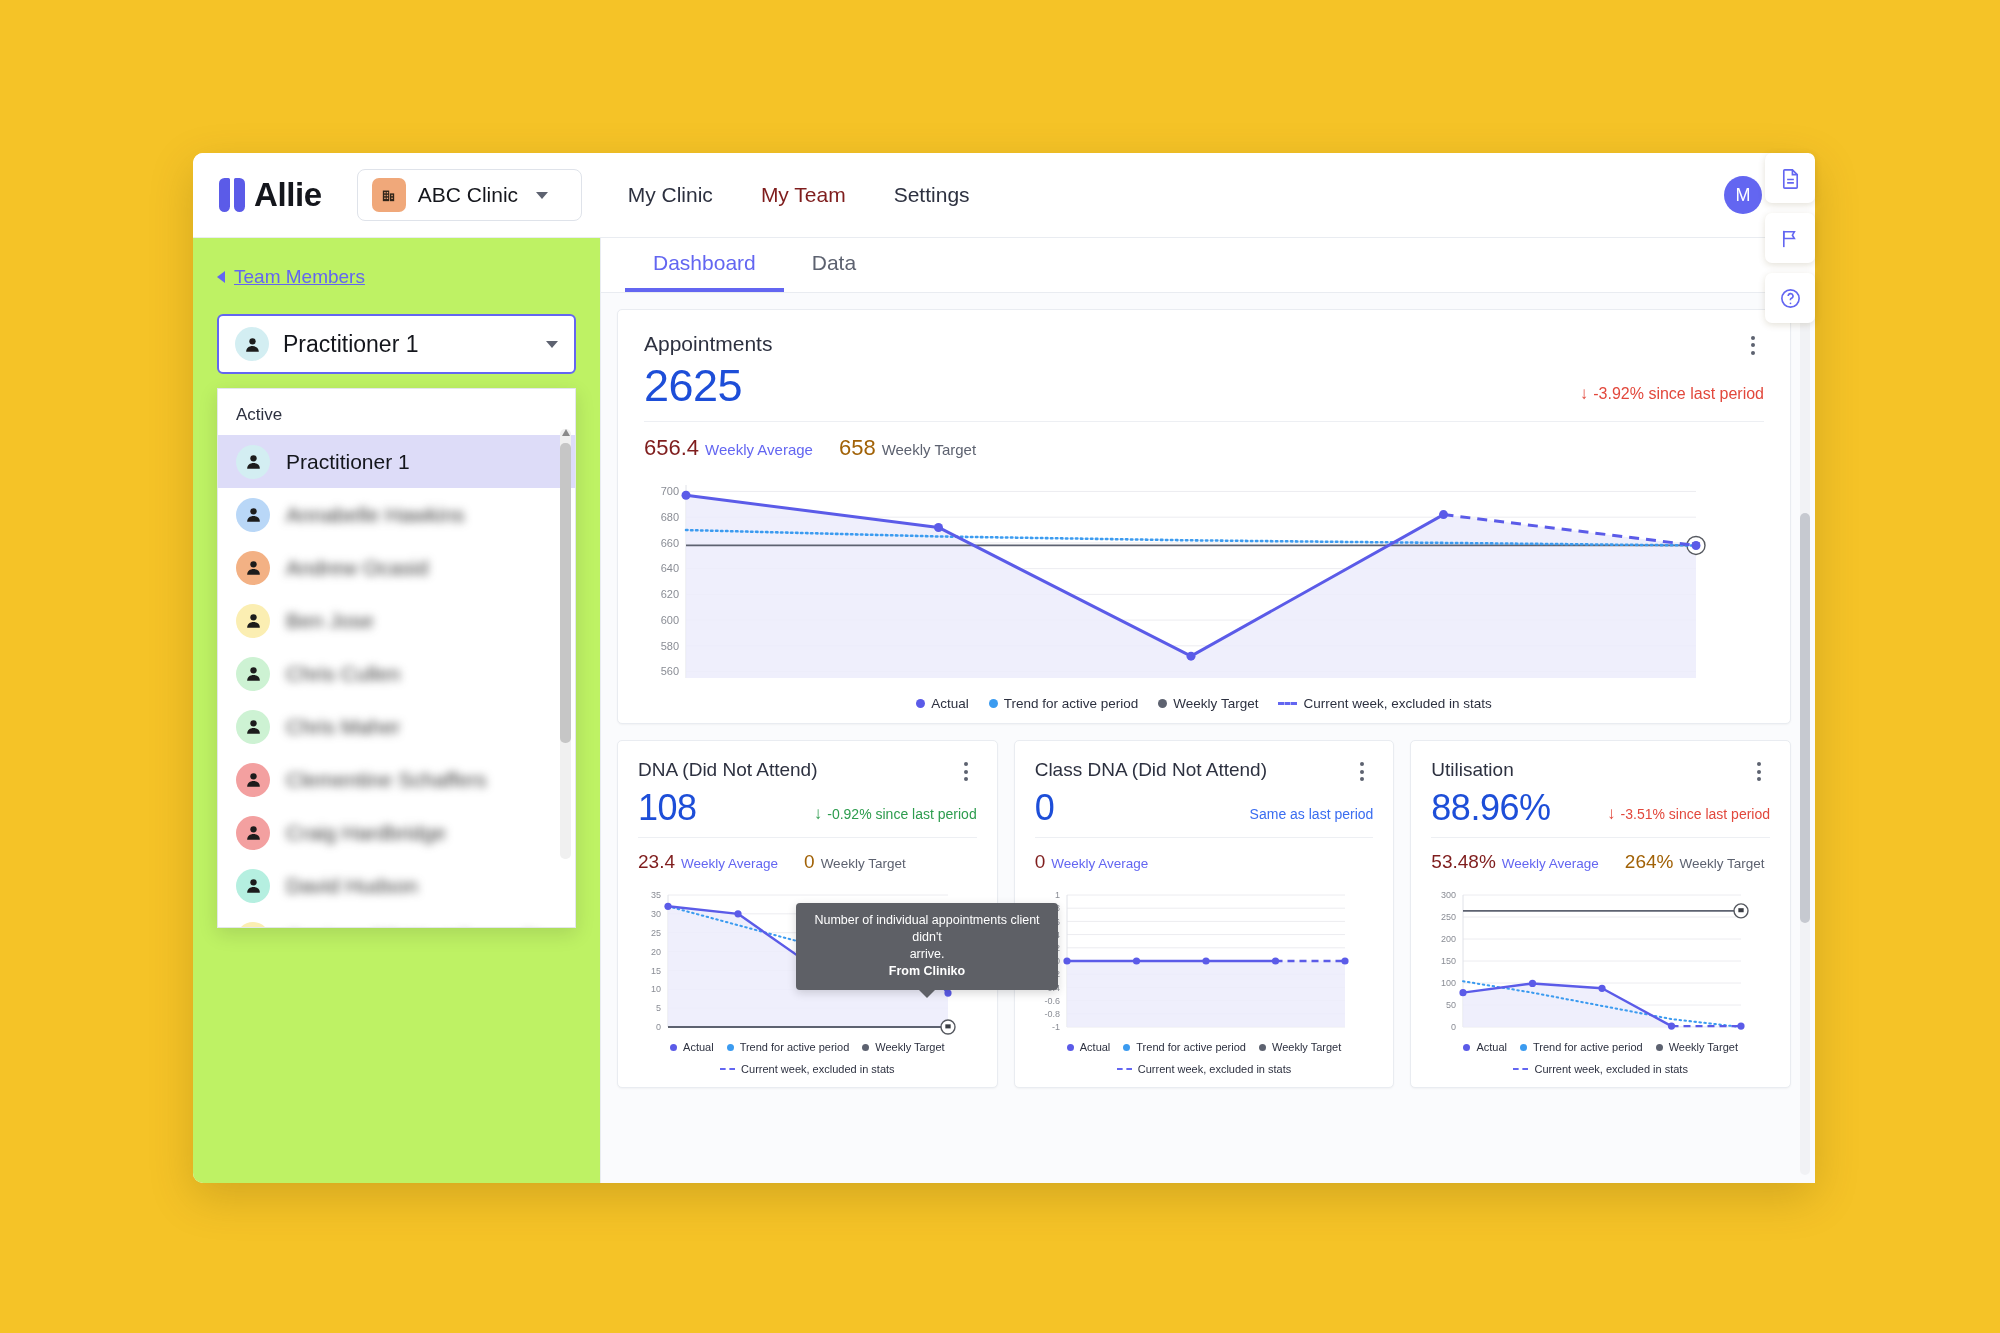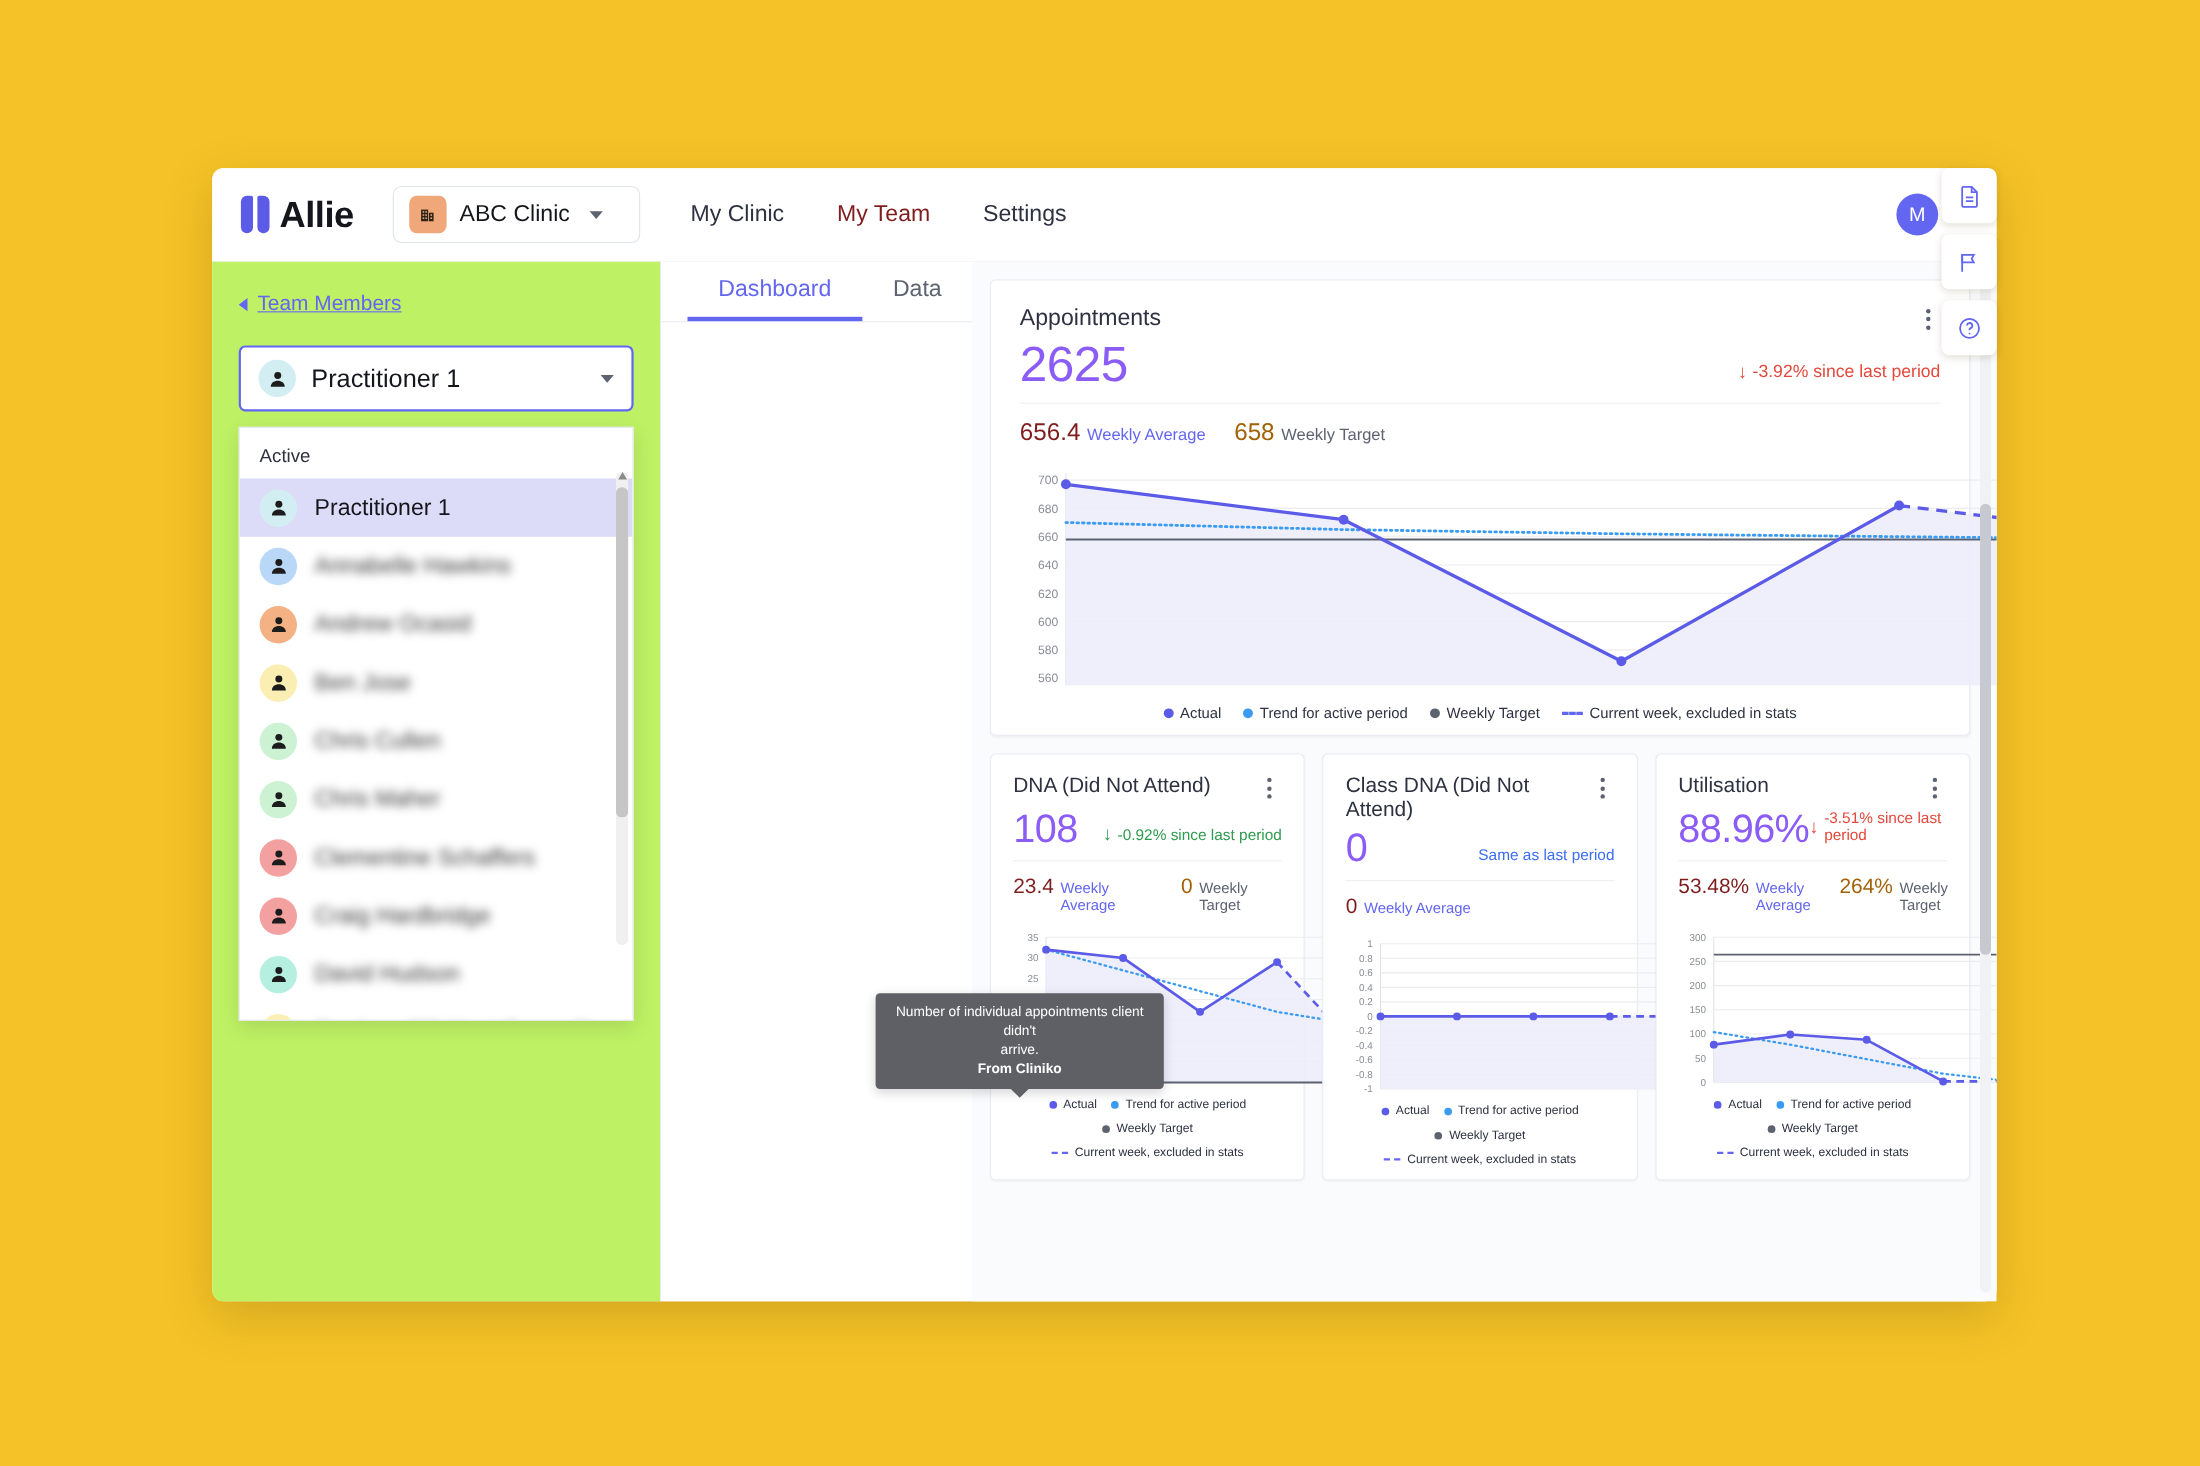--- a/index.html
+++ b/index.html
@@ -168,21 +168,21 @@
   }
   .dd-scrollbar .arw {
     position: absolute; left: 1.5px; top: 0;
     width: 0; height: 0;
     border-left: 4px solid transparent; border-right: 4px solid transparent;
     border-bottom: 7px solid #8a8a8a;
   }
 
   
   #content {
-    flex: 1; min-width: 0; display: flex; 
+    flex: 1; min-width: 0; display: flex; flex-direction: column;
     background: #fff;
     border-bottom-right-radius: 10px;
   }
   #tabs {
     height: 55px; min-height: 55px;
     display: flex; align-items: stretch; gap: 0;
     padding-left: 24px;
     border-bottom: 1px solid #e9ecf1;
   }
   .tab {
@@ -214,21 +214,21 @@
   .card-head { display: flex; align-items: flex-start; }
   .card-title { font-size: 21px; color: #2d3140; }
   .kebab {
     margin-left: auto; width: 22px; height: 26px; cursor: pointer;
     display: flex; flex-direction: column; align-items: center;
     justify-content: center; gap: 3.5px;
   }
   .kebab i { width: 4px; height: 4px; border-radius: 50%; background: #5d6270; display:block; }
 
   .big-number-row { display: flex; align-items: flex-end; margin-top: 4px; }
-  .big-number { font-size: 45px; color: #8b5cf6; line-height: 1.08; letter-spacing: -0.5px; }
+  .big-number { font-size: 45px; color: #1d4ed8; line-height: 1.08; letter-spacing: -0.5px; }
   .delta {
     margin-left: auto; font-size: 16px; padding-bottom: 8px;
     display: flex; align-items: center; gap: 5px;
   }
   .delta.down-bad { color: #e2483c; }
   .delta.down-good { color: #2d9c4e; }
   .delta.neutral { color: #3a6df0; }
   .arrow-dn { font-size: 17px; line-height: 1; }
 
   .divider-line { height: 1px; background: #edeff3; margin: 10px 0 0 0; }

